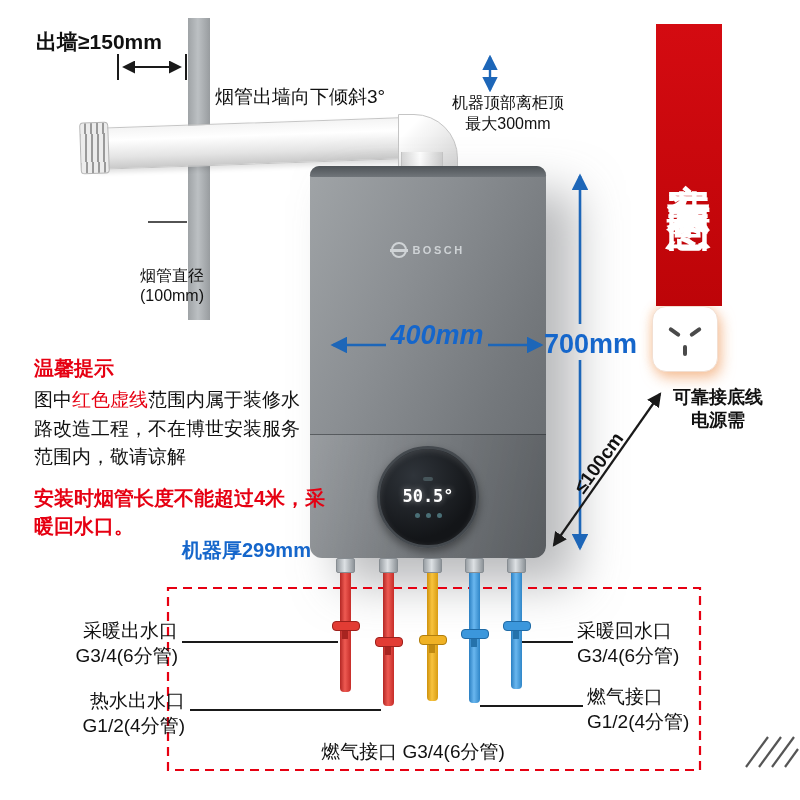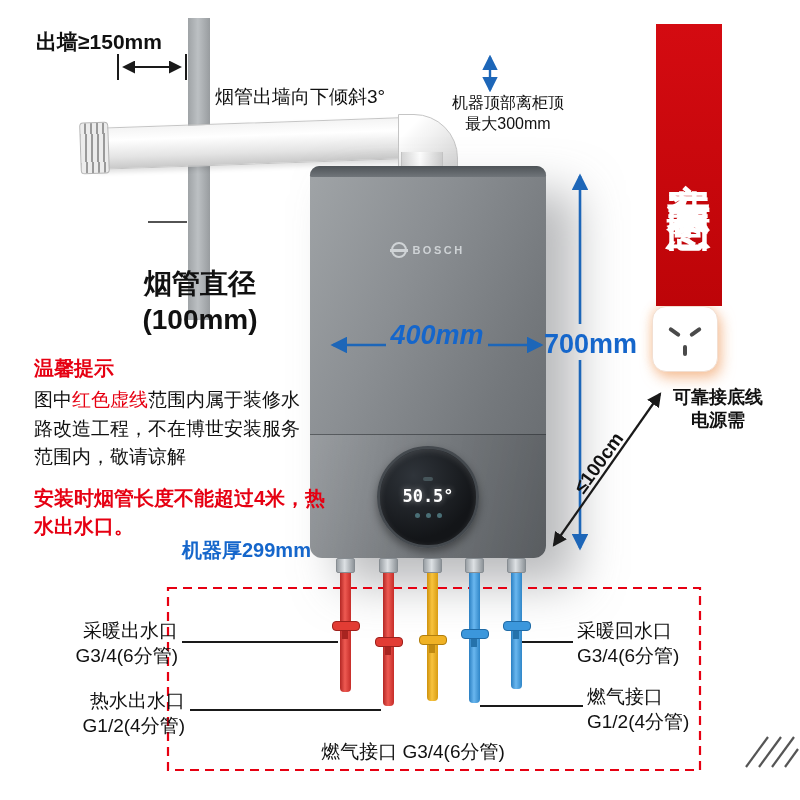--- a/index.html
+++ b/index.html
@@ -91,22 +91,22 @@
   .banner span{writing-mode:vertical-rl;text-orientation:upright;color:#ffffff;
         font-size:44px;font-weight:bold;letter-spacing:7px;line-height:1;}
 
   
   .txt{position:absolute;z-index:6;}
   .blue{color:#1566cb;font-weight:bold;text-align:center;}
   .red{color:#e60012;}
   .t-wall{left:36px;top:28px;font-size:21px;font-weight:600;}
   .t-tilt{left:215px;top:84px;font-size:19px;font-weight:500;}
   .t-hole{left:36px;top:194px;font-size:21px;font-weight:500;line-height:1.28;}
-  .t-fluedia{left:140px;top:266px;width:120px;text-align:center;font-size:28px;
-        font-weight:700;line-height:1.28;}
+  .t-fluedia{left:140px;top:266px;width:120px;text-align:left;font-size:16px;
+        font-weight:400;line-height:1.28;}
   .t-cabinet{left:428px;top:93px;width:160px;text-align:center;font-size:16px;
         font-weight:500;line-height:1.3;}
   .t-width{left:330px;top:320px;width:214px;text-align:center;font-size:27px;font-style:italic;}
   .t-height{left:544px;top:329px;font-size:27px;}
   .t-depth{left:182px;top:537px;font-size:20px;}
   .t-diag{left:556px;top:452px;width:86px;text-align:center;font-size:19px;font-weight:600;
         transform:rotate(-54deg);}
   .t-power{left:645px;top:386px;width:146px;text-align:center;font-size:18px;
         font-weight:bold;line-height:1.3;}
   .t-tips-title{left:34px;top:355px;font-size:20px;font-weight:bold;}
@@ -240,21 +240,21 @@
   <div class="txt t-diag">≤100cm</div>
   <div class="txt t-power">
     <div>可靠接底线</div>
     <div>电源需</div>
   </div>
 
   <div class="txt t-tips-title red">温馨提示</div>
   <div class="txt t-tips-body">
     <span>图中</span><span class="red">红色虚线</span><span>范围内属于装修水路改造工程，不在博世安装服务范围内，敬请谅解</span>
   </div>
-  <div class="txt t-tips-warning red">安装时烟管长度不能超过4米，热水出水口。</div>
+  <div class="txt t-tips-warning red">安装时烟管长度不能超过4米，采暖回水口。</div>
 
   <div class="txt t-port t-heat-out">
     <div>采暖出水口</div>
     <div>G3/4(6分管)</div>
   </div>
   <div class="txt t-port t-hot-out">
     <div>热水出水口</div>
     <div>G1/2(4分管)</div>
   </div>
   <div class="txt t-port t-heat-ret">

